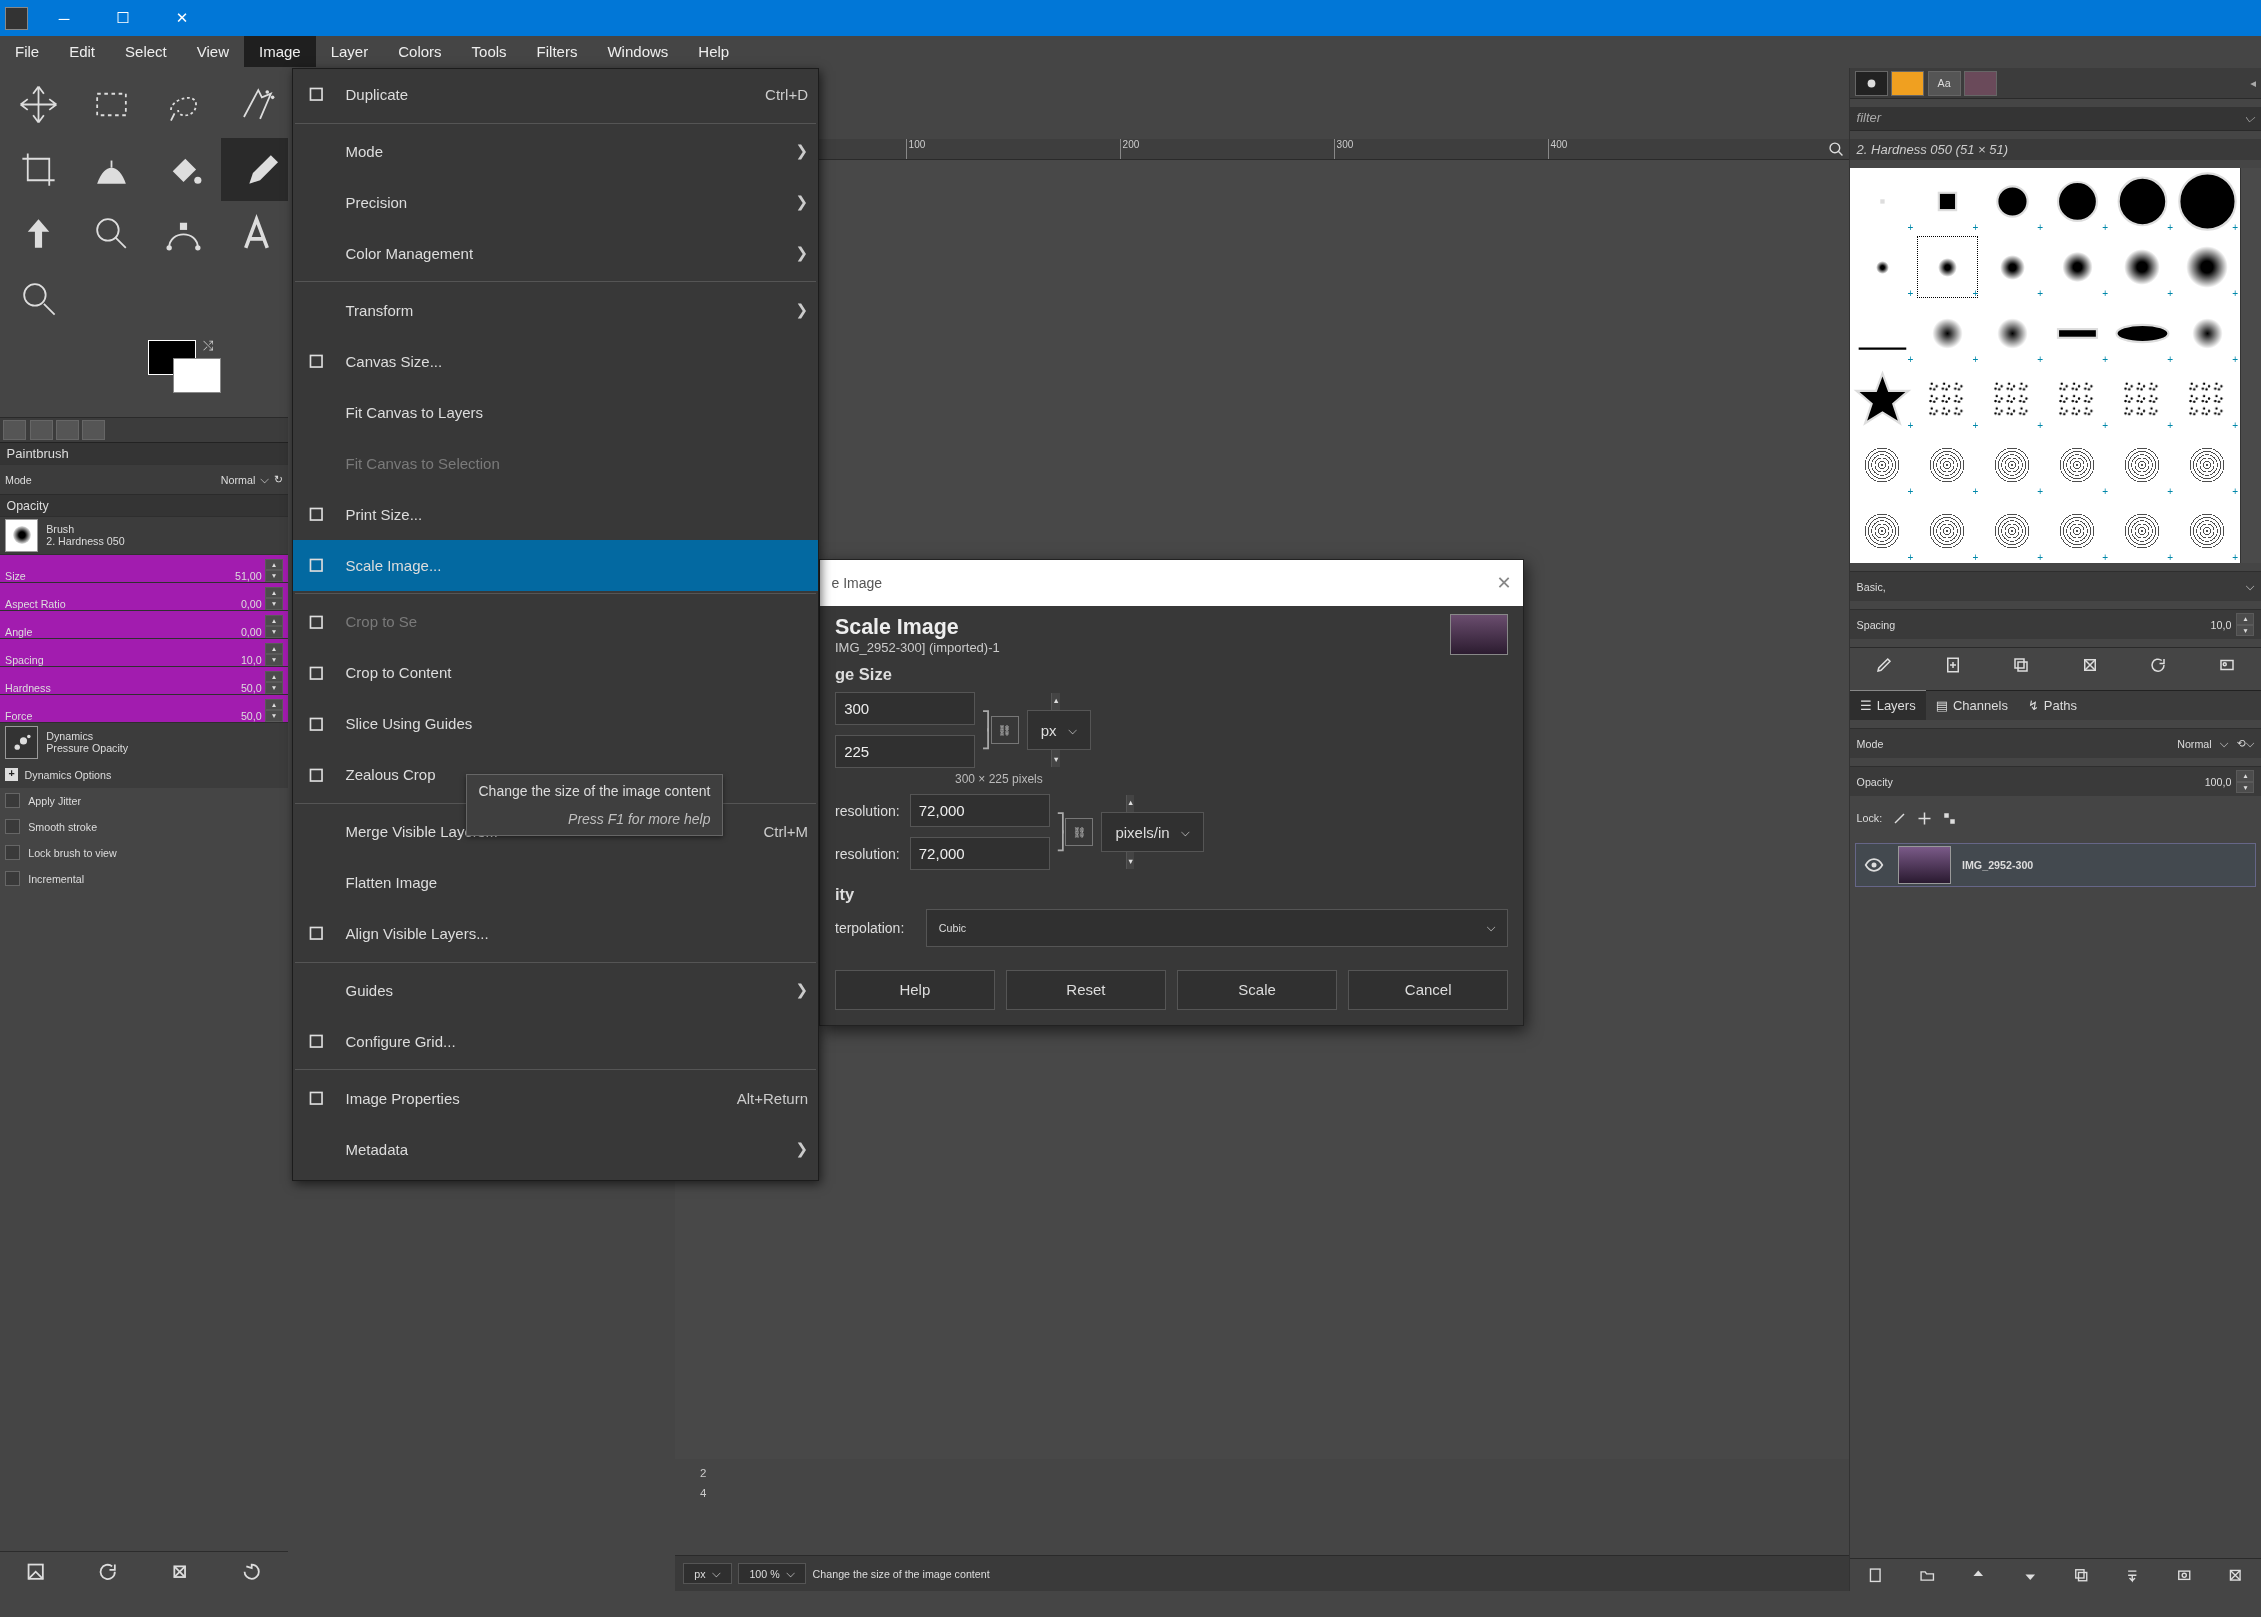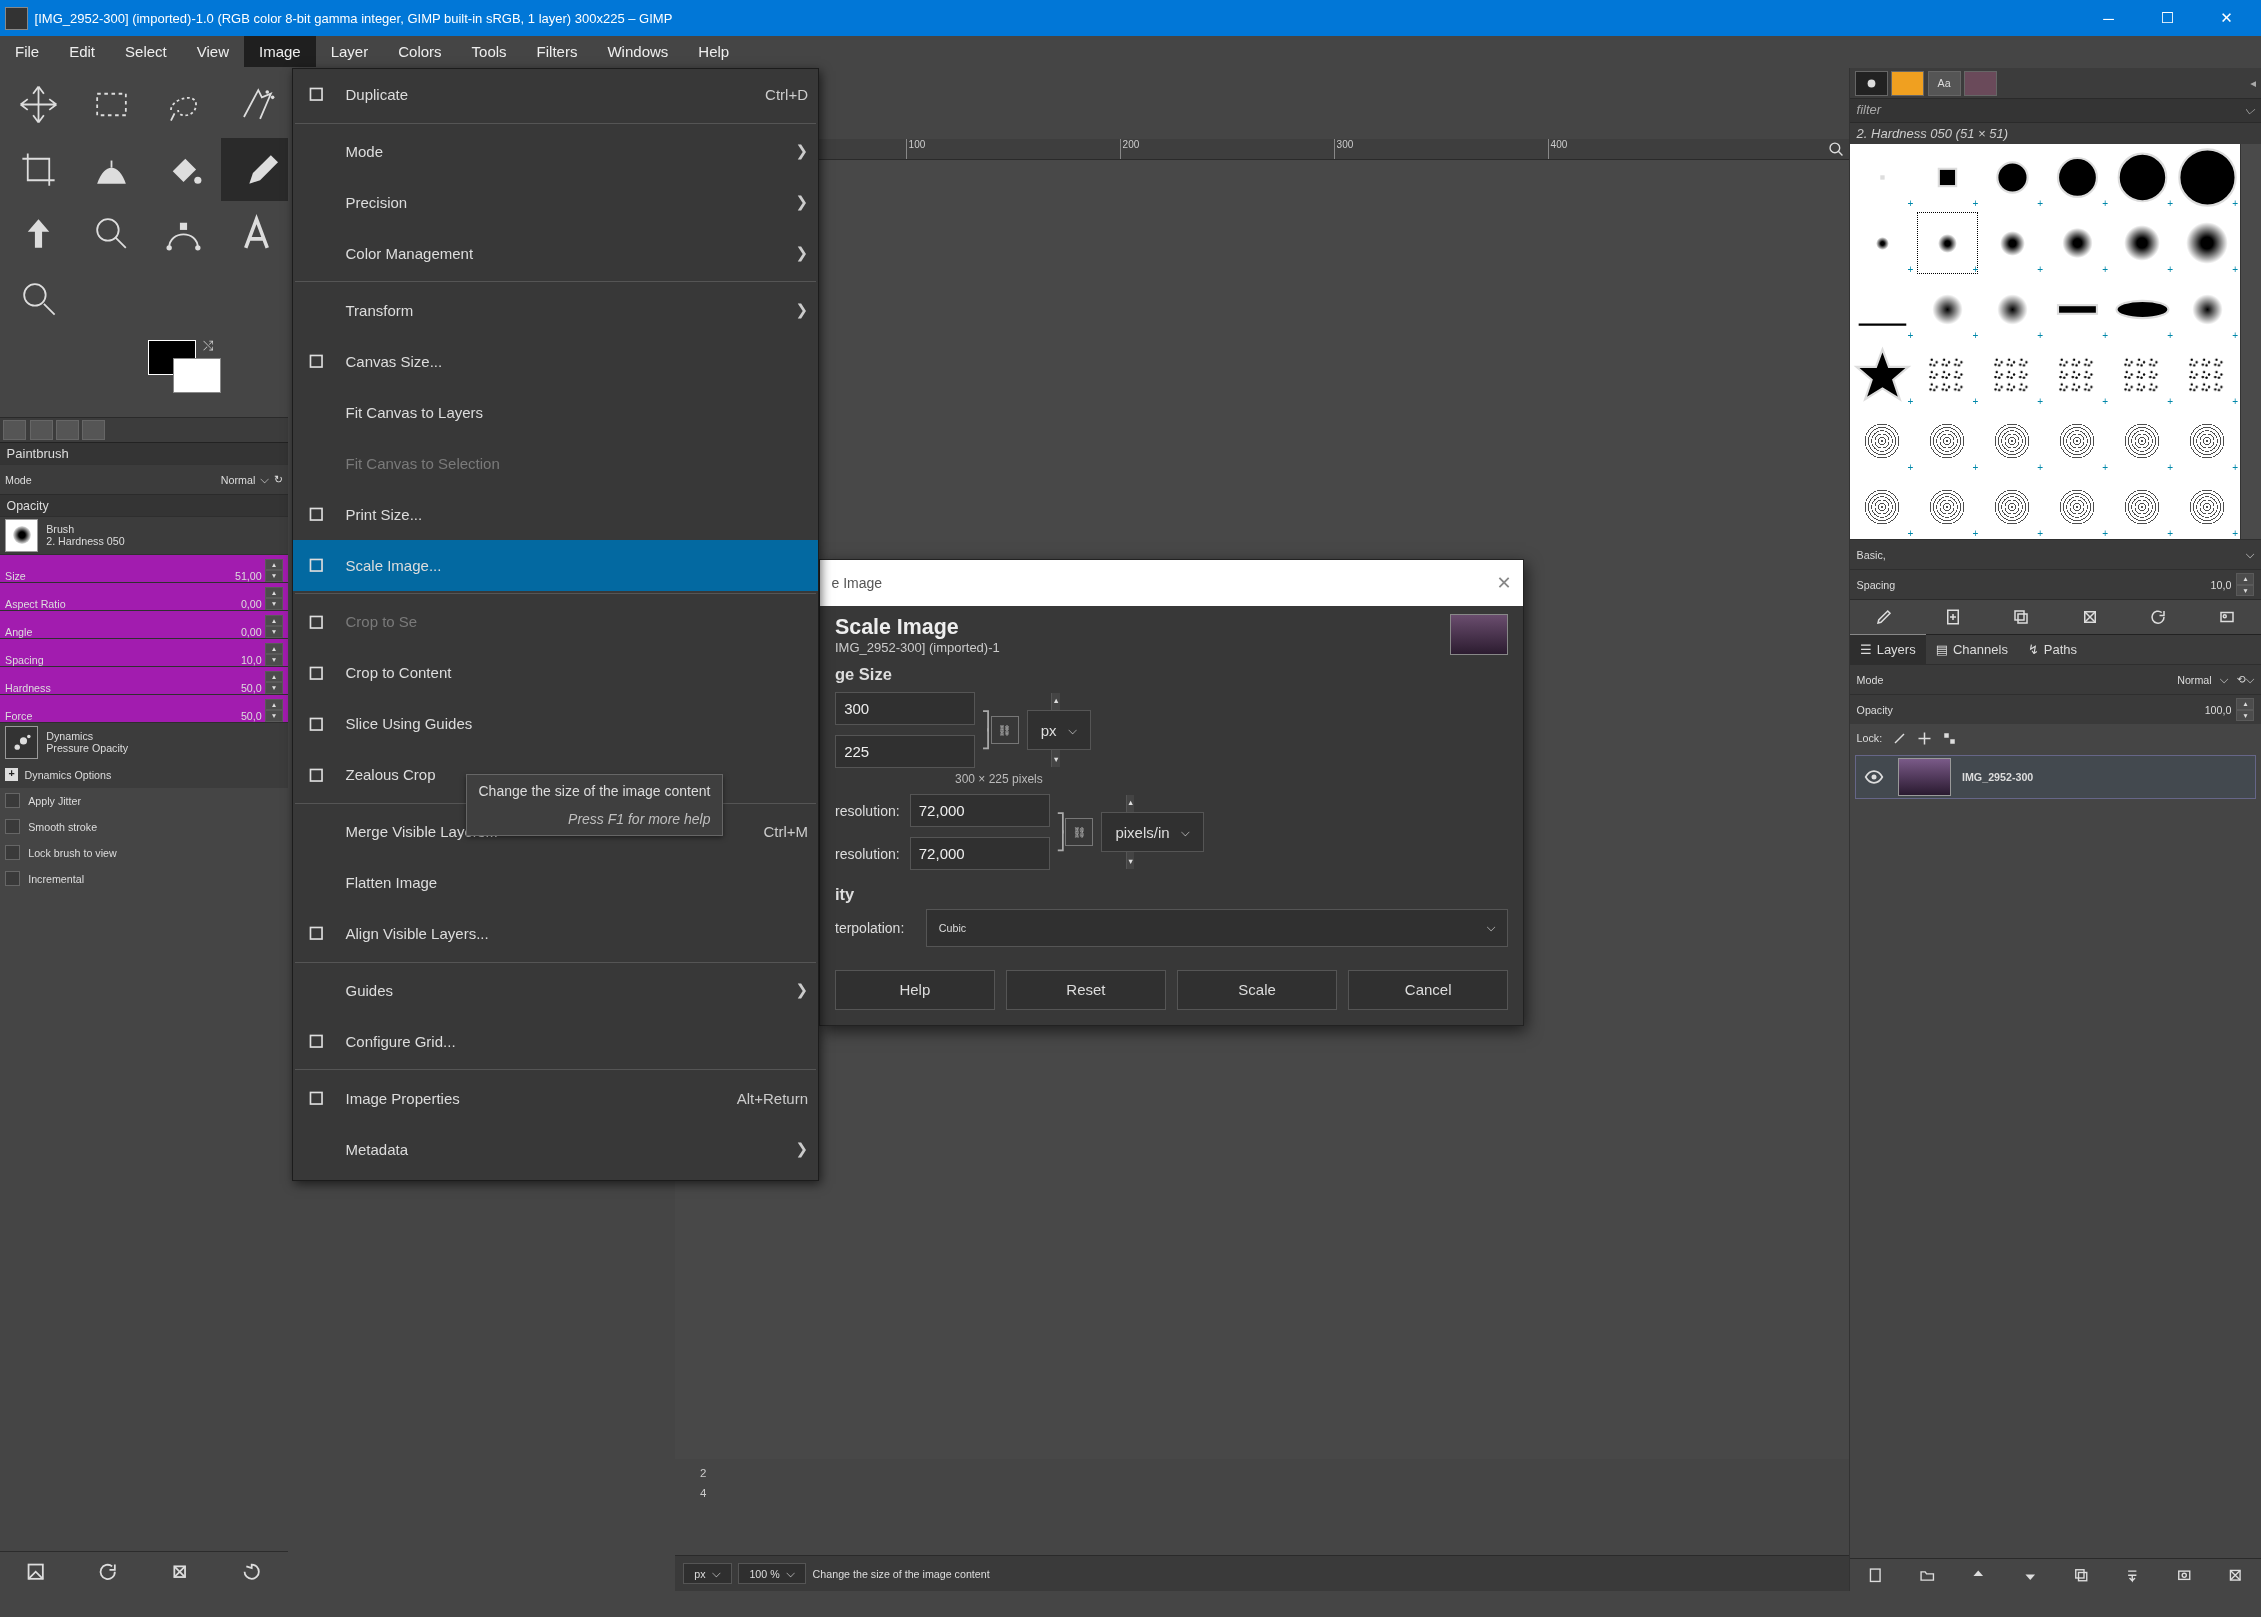--- a/index.html
+++ b/index.html
@@ -13,21 +13,21 @@
 
 
 .menubar { background: #454545; height: 31px; display: flex; align-items: stretch; color: #eee; font-size: 15px; }
 .menubar .mitem { padding: 0 15px; display: flex; align-items: center; }
 .menubar .mitem.open { background: #1f1f1f; }
 
 
 .workspace { position: absolute; top: 68px; left: 0; right: 0; bottom: 26px; display: flex; }
 .left-col { width: 288px; background: #454545; display: flex; flex-direction: column; }
 .mid-col  { flex: 1; background: #454545; position: relative; }
-.right-col{ width: 412px; background: #454545; display: flex; flex-direction: column; border-left: 0.8px solid #333; }
+.right-col{ width: 412px; background: #454545; display: flex; flex-direction: column; border-left: 0.8px solid #333; gap: 8px; }
 
 
 .toolbox { display: grid; grid-template-columns: repeat(4, 71px); gap: 1.6px; padding: 5px 3.3px 5px 3.3px; }
 .toolbtn { width: 71px; height: 63px; display: flex; align-items: center; justify-content: center; }
 .toolbtn svg { width: 43px; height: 43px; }
 .toolbtn.sel { background: #2a2a2a; }
 
 
 .swatch-area { height: 82px; position: relative; }
 .swatch-fg { position: absolute; left: 148px; top: 5px; width: 48px; height: 35px; background: #000; border: 1.6px solid #fff; }
@@ -149,21 +149,20 @@
 .layer-bottom svg{width:16.5px;height:16.5px;}
 
 svg { stroke: #ddd; stroke-width: 2; fill: none; }
 .fillw { fill:#ddd; stroke:none;}
 </style>
 </head>
 <body>
 
 <div class="titlebar">
   <div class="icon"></div>
-  <div class="title">[IMG_2952-300] (imported)-1.0 (RGB color 8-bit gamma integer, GIMP built-in sRGB, 1 layer) 300x225 – GIMP</div>
   <div class="winbtn">─</div>
   <div class="winbtn">☐</div>
   <div class="winbtn">✕</div>
 </div>
 
 <div class="menubar" id="menubar">
     <div class="mitem">File</div>
     <div class="mitem">Edit</div>
     <div class="mitem">Select</div>
     <div class="mitem">View</div>

